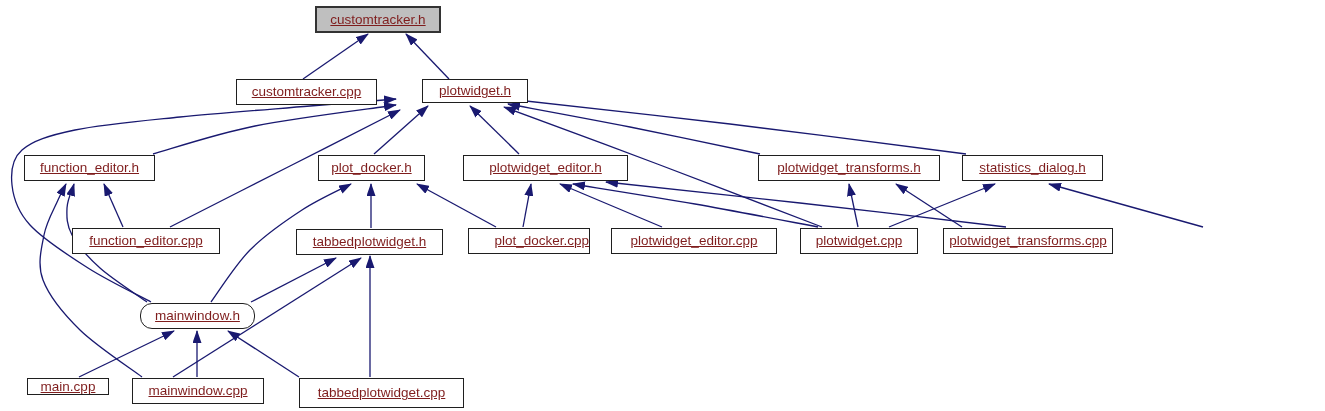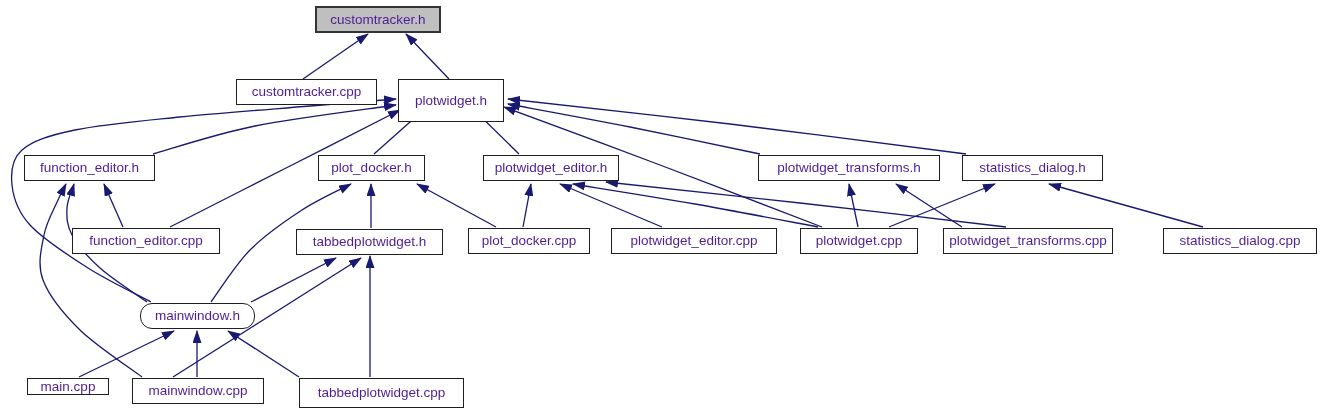--- a/index.html
+++ b/index.html
@@ -11,23 +11,24 @@
     overflow:hidden;
   }
   .edges{position:absolute;left:0;top:0;}
   .edge{fill:none;stroke-width:1.3px;}
   .node{
     position:absolute;
     box-sizing:border-box;
     background:#ffffff;
     border:1px solid #1f1f1f;
     display:flex;align-items:center;justify-content:center;
-    font-size:13.5px;line-height:1;color:#4c1d95;
+    font-size:13.5px;line-height:1;color:#7f1d1d;
     white-space:nowrap;
     cursor:pointer;
+    text-decoration:underline;
   }
   .node.highlight{
     background:#bfbfbf;
     border-width:2px;
     border-color:#333333;
     cursor:default;
   }
 </style>
 </head>
 <body>
@@ -69,58 +70,55 @@
       <path d="M79,377 L174,331" class="edge" stroke="#191970" marker-end="url(#arrow)"></path>
       <path d="M197,377 L197,331" class="edge" stroke="#191970" marker-end="url(#arrow)"></path>
       <path d="M299,377 L228,331" class="edge" stroke="#191970" marker-end="url(#arrow)"></path>
     </svg>
     <div class="node highlight" style="left: 315px; top: 6px; width: 126px; height: 27px;">
       <span>customtracker.h</span>
     </div>
     <div class="node" style="left: 236px; top: 79px; width: 141px; height: 26px;">
       <span>customtracker.cpp</span>
     </div>
-    <div class="node" style="left: 398px; top: 79px; width: 106px; height: 43px; text-align: center;">
+    <div class="node" style="left: 422px; top: 79px; width: 106px; height: 24px; text-align: center;">
       <span>plotwidget.h</span>
     </div>
     <div class="node" style="left: 24px; top: 155px; width: 131px; height: 26px;">
       <span>function_editor.h</span>
     </div>
     <div class="node" style="left: 318px; top: 155px; width: 107px; height: 26px; text-align: right;">
       <span>plot_docker.h</span>
     </div>
-    <div class="node" style="left: 463px; top: 155px; width: 136px; height: 26px; margin-left: 20px;">
+    <div class="node" style="left: 463px; top: 155px; width: 165px; height: 26px;">
       <span>plotwidget_editor.h</span>
     </div>
     <div class="node" style="left: 758px; top: 155px; width: 182px; height: 26px; justify-content: center;">
       <span>plotwidget_transforms.h</span>
     </div>
     <div class="node" style="left: 962px; top: 155px; width: 141px; height: 26px;">
       <span>statistics_dialog.h</span>
     </div>
     <div class="node" style="left: 72px; top: 228px; width: 148px; height: 26px;">
       <span>function_editor.cpp</span>
     </div>
     <div class="node" style="left: 296px; top: 229px; width: 147px; height: 26px;">
       <span>tabbedplotwidget.h</span>
     </div>
-    <div class="node" style="left: 468px; top: 228px; width: 122px; height: 26px;">
+    <div class="node" style="left: 468px; top: 228px; width: 122px; height: 26px; justify-content: flex-end;">
       <span>plot_docker.cpp</span>
     </div>
     <div class="node" style="left: 611px; top: 228px; width: 166px; height: 26px;">
       <span>plotwidget_editor.cpp</span>
     </div>
     <div class="node" style="left: 800px; top: 228px; width: 118px; height: 26px;">
       <span>plotwidget.cpp</span>
     </div>
     <div class="node" style="left: 943px; top: 228px; width: 170px; height: 26px;">
       <span>plotwidget_transforms.cpp</span>
-    </div>
-    <div class="node" style="left: 1163px; top: 228px; width: 154px; height: 26px;">
-      <span>statistics_dialog.cpp</span>
     </div>
     <div class="node" style="left: 140px; top: 303px; width: 115px; height: 26px; border-radius: 12px;">
       <span>mainwindow.h</span>
     </div>
     <div class="node" style="left: 27px; top: 378px; width: 82px; height: 17px;">
       <span>main.cpp</span>
     </div>
     <div class="node" style="left: 132px; top: 378px; width: 132px; height: 26px;">
       <span>mainwindow.cpp</span>
     </div>

